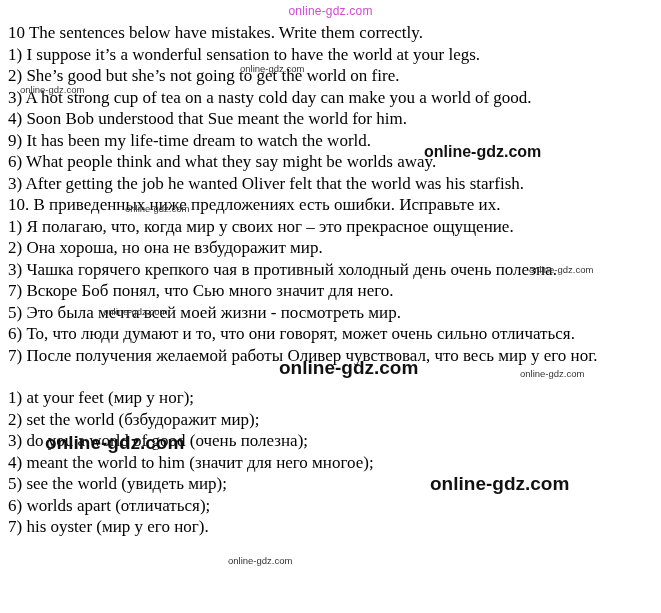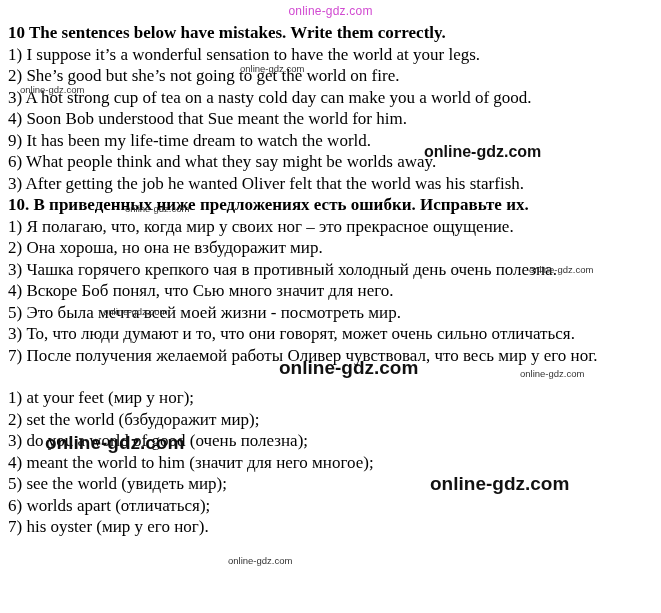--- a/index.html
+++ b/index.html
@@ -36,21 +36,21 @@
     top: 22px;
     left: 8px;
     width: 645px;
   }
   .line {
     font-size: 17px;
     line-height: 21.5px;
     white-space: nowrap;
   }
   .line.bold {
-    font-weight: bold;
+    font-weight: normal;
   }
   .justify {
     text-align: justify;
     text-align-last: left;
     white-space: normal;
   }
   .gap-top {
     margin-top: 21px;
   }
   .wm {
@@ -88,23 +88,23 @@
     <div class="line">3) A hot strong cup of tea on a nasty cold day can make you a world of good.</div>
     <div class="line">4) Soon Bob understood that Sue meant the world for him.</div>
     <div class="line">9) It has been my life-time dream to watch the world.</div>
     <div class="line">6) What people think and what they say might be worlds away.</div>
     <div class="line">3) After getting the job he wanted Oliver felt that the world was his starfish.</div>
 
     <div class="line bold">10. В приведенных ниже предложениях есть ошибки. Исправьте их.</div>
     <div class="line">1) Я полагаю, что, когда мир у своих ног – это прекрасное ощущение.</div>
     <div class="line">2) Она хороша, но она не взбудоражит мир.</div>
     <div class="line">3) Чашка горячего крепкого чая в противный холодный день очень полезна.</div>
-    <div class="line">4) Вскоре Боб понял, что Сью много значит для него.</div>
+    <div class="line">7) Вскоре Боб понял, что Сью много значит для него.</div>
     <div class="line">5) Это была мечта всей моей жизни - посмотреть мир.</div>
-    <div class="line justify" style="width: 620px;">3) То, что люди думают и то, что они говорят, может очень сильно отличаться.</div>
+    <div class="line justify" style="width: 620px;">6) То, что люди думают и то, что они говорят, может очень сильно отличаться.</div>
     <div class="line justify" style="width: 620px;">7) После получения желаемой работы Оливер чувствовал, что весь мир у его ног.</div>
 
     <div class="line gap-top">1) at your feet (мир у ног);</div>
     <div class="line">2) set the world (бзбудоражит мир);</div>
     <div class="line">3) do you a world of good (очень полезна);</div>
     <div class="line">4) meant the world to him (значит для него многое);</div>
     <div class="line">5) see the world (увидеть мир);</div>
     <div class="line">6) worlds apart (отличаться);</div>
     <div class="line">7) his oyster (мир у его ног).</div>
 

